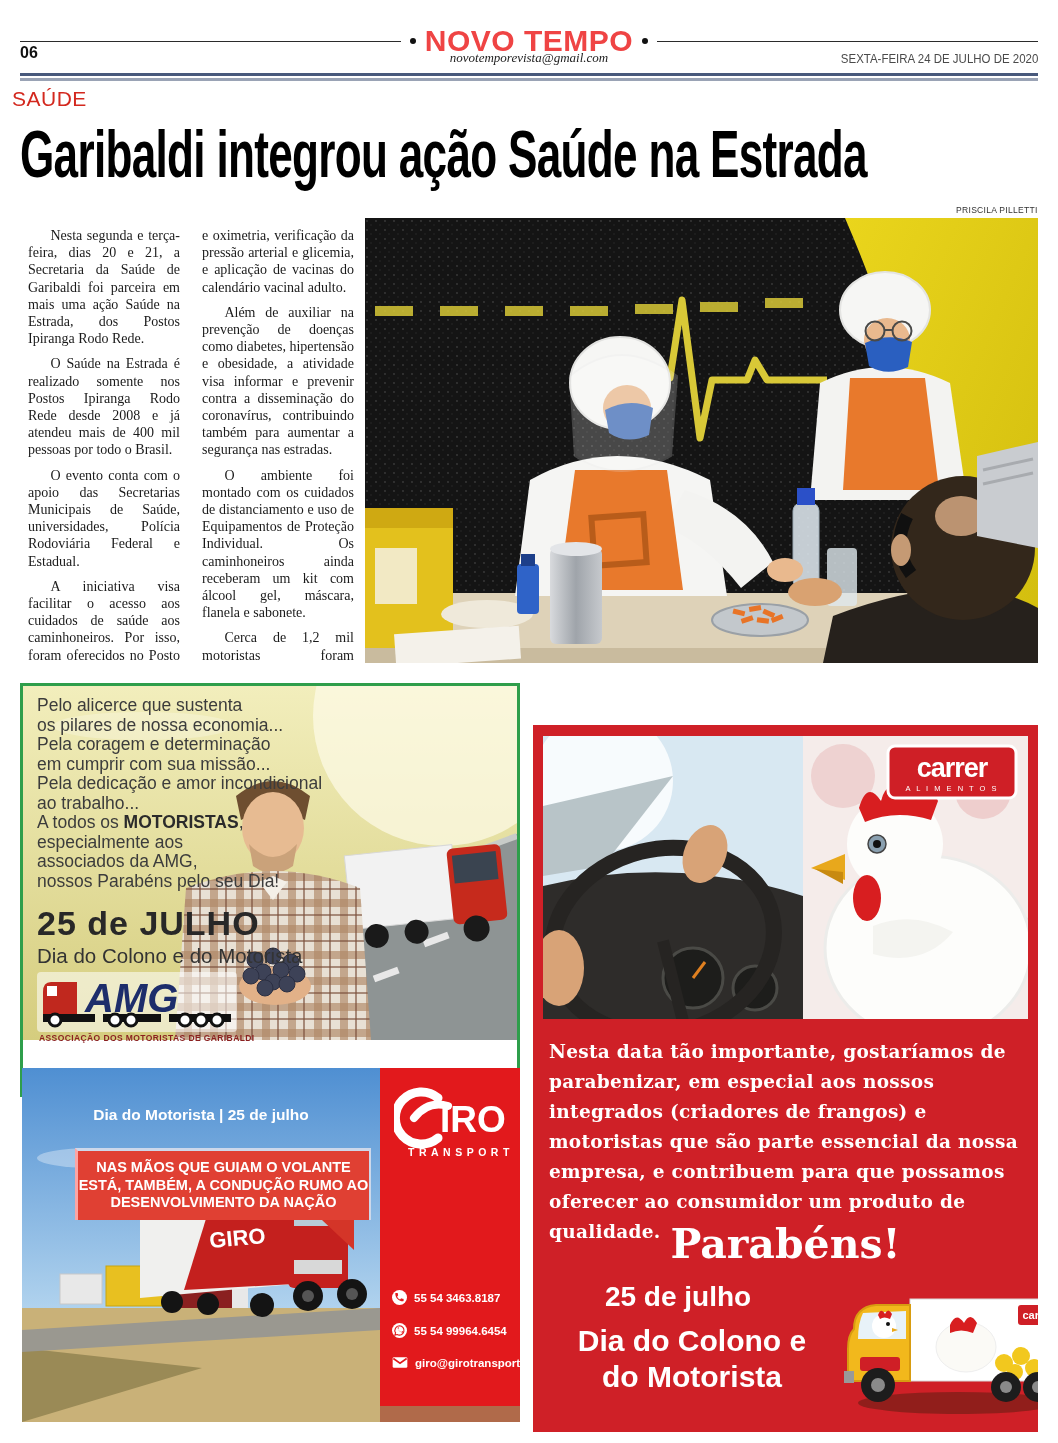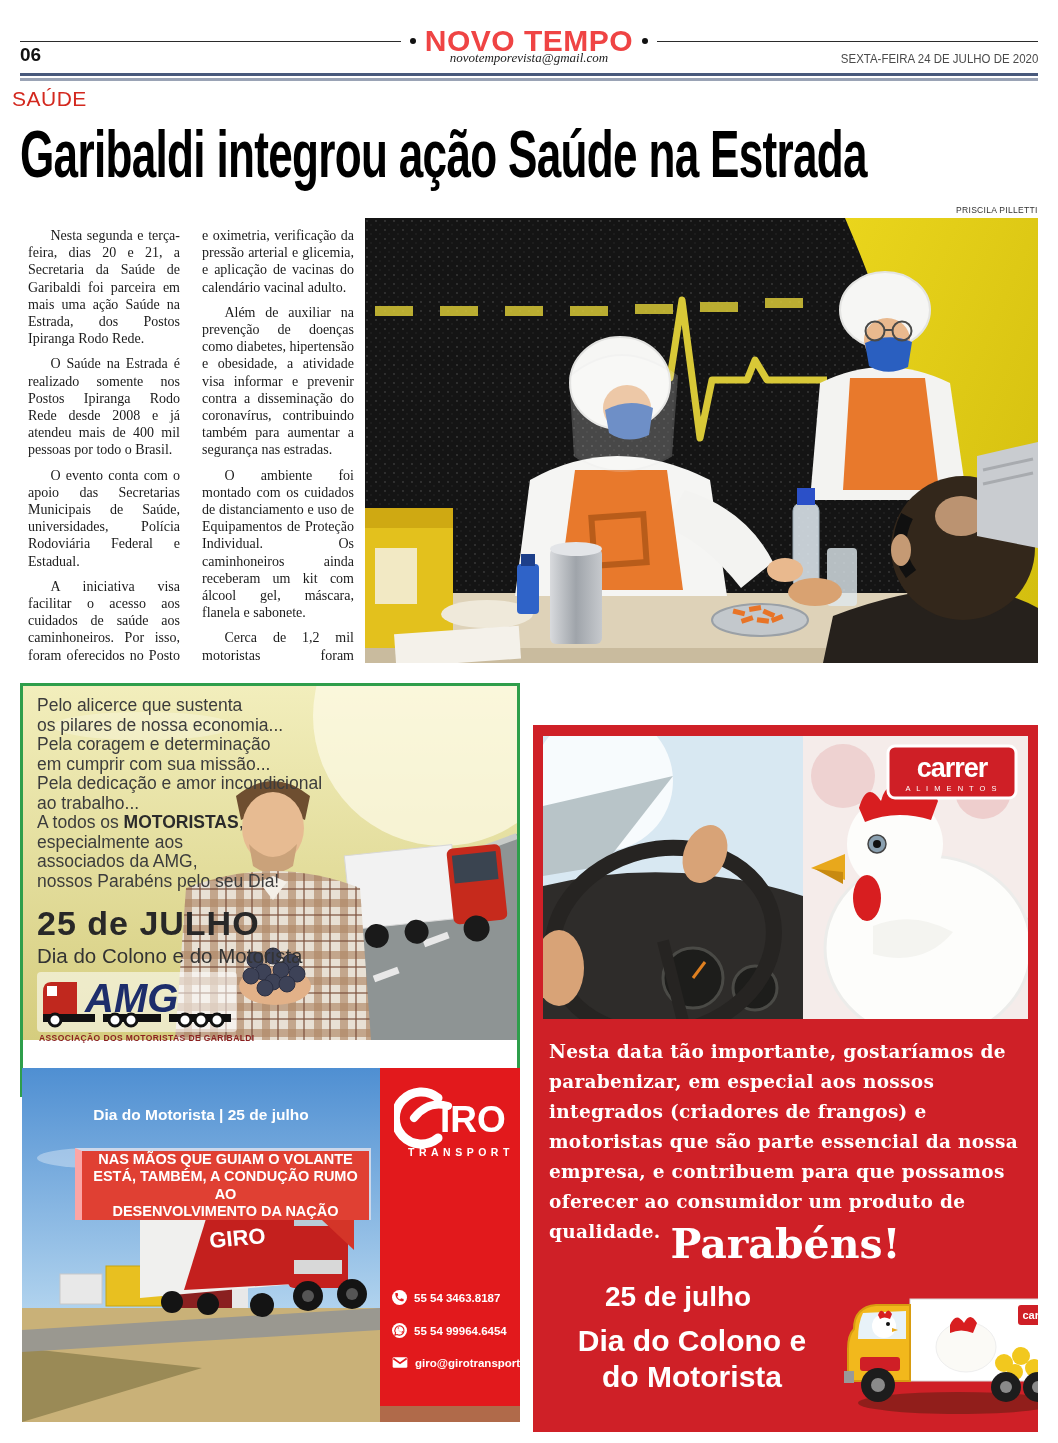--- a/index.html
+++ b/index.html
@@ -4,21 +4,21 @@
 <style>
   html,body{margin:0;padding:0;background:#ffffff;}
   #page{position:relative;width:1058px;height:1443px;background:#fff;overflow:hidden;
         font-family:"Liberation Sans",sans-serif;color:#111;}
   .abs{position:absolute;}
   
   .masthead-row{left:20px;right:20px;top:24px;display:flex;align-items:center;gap:9px;}
   .mast-line{flex:1;height:1px;background:#2b2b2b;}
   .mast-dot{width:6px;height:6px;border-radius:50%;background:#111;}
   .masthead{font-size:30px;font-weight:bold;color:#ef4444;letter-spacing:.5px;}
-  .page-num{left:20px;top:44px;font-size:19px;font-weight:bold;color:#111;}
+  .page-num{left:20px;top:44px;font-size:16px;font-weight:bold;color:#111;}
   .email{left:0;right:0;top:50px;text-align:center;font-family:"Liberation Serif",serif;
          font-style:italic;font-size:13px;color:#222;}
   .edition-date{right:20px;top:51px;font-size:13.5px;color:#4a4a4a;transform:scaleX(.85);transform-origin:right center;}
   .rule-navy{left:20px;right:20px;top:73px;height:3px;background:#48597c;}
   .rule-gray{left:20px;right:20px;top:78px;height:3px;background:#9aa3b5;}
   .section-label{left:12px;top:87px;font-size:21px;color:#d3281e;letter-spacing:.5px;}
   
   .headline-wrap{left:20px;top:116px;width:1018px;height:78px;overflow:visible;}
   .headline{display:inline-block;white-space:nowrap;font-size:63px;font-weight:bold;color:#000;
             letter-spacing:-1px;transform:scale(.70,1.06);transform-origin:left top;}
@@ -36,21 +36,21 @@
   .amg-lines b{color:#2b2b2b;}
   .amg-date{left:14px;top:218px;font-size:34px;font-weight:bold;color:#282828;letter-spacing:1px;}
   .amg-sub{left:14px;top:258px;font-size:20.5px;color:#333;}
   .amg-logo{left:14px;top:286px;}
   .amg-caption{left:16px;top:347px;font-size:8.5px;font-weight:bold;color:#8a1f1f;letter-spacing:.4px;}
   
   .ad-giro{left:22px;top:1068px;width:498px;height:354px;overflow:hidden;}
   .giro-photo{left:0;top:0;width:358px;height:354px;}
   .giro-toplabel{left:0;top:38px;width:358px;text-align:center;font-size:15.5px;font-weight:bold;color:#fff;}
   .giro-quote{left:53px;top:80px;width:296px;height:72px;background:#e04033;box-sizing:border-box;
-              border-top:3px solid #cdd8ea;border-left:7px solid #fca5a5;border-right:2px solid #cdd8ea;
+              border-top:3px solid #cdd8ea;border-left:3px solid #fca5a5;border-right:2px solid #cdd8ea;
               display:flex;flex-direction:column;justify-content:center;text-align:center;
               font-size:14.5px;font-weight:bold;color:#fff;line-height:17.5px;}
   .giro-tail{left:300px;top:152px;width:0;height:0;border-top:30px solid #d43528;border-left:32px solid transparent;}
   .giro-panel{left:358px;top:0;width:140px;height:354px;background:#e2191c;}
   .giro-brown{left:358px;top:338px;width:140px;height:16px;background:#b06a4a;}
   .giro-logo{left:372px;top:16px;}
   .giro-contacts{left:370px;top:222px;display:flex;flex-direction:column;gap:18px;}
   .contact-row{display:flex;align-items:center;gap:7px;font-size:11.5px;font-weight:bold;color:#fff;}
   
   .ad-carrer{left:533px;top:717px;width:505px;height:707px;background:#cf2027;overflow:hidden;margin-top:8px;}

